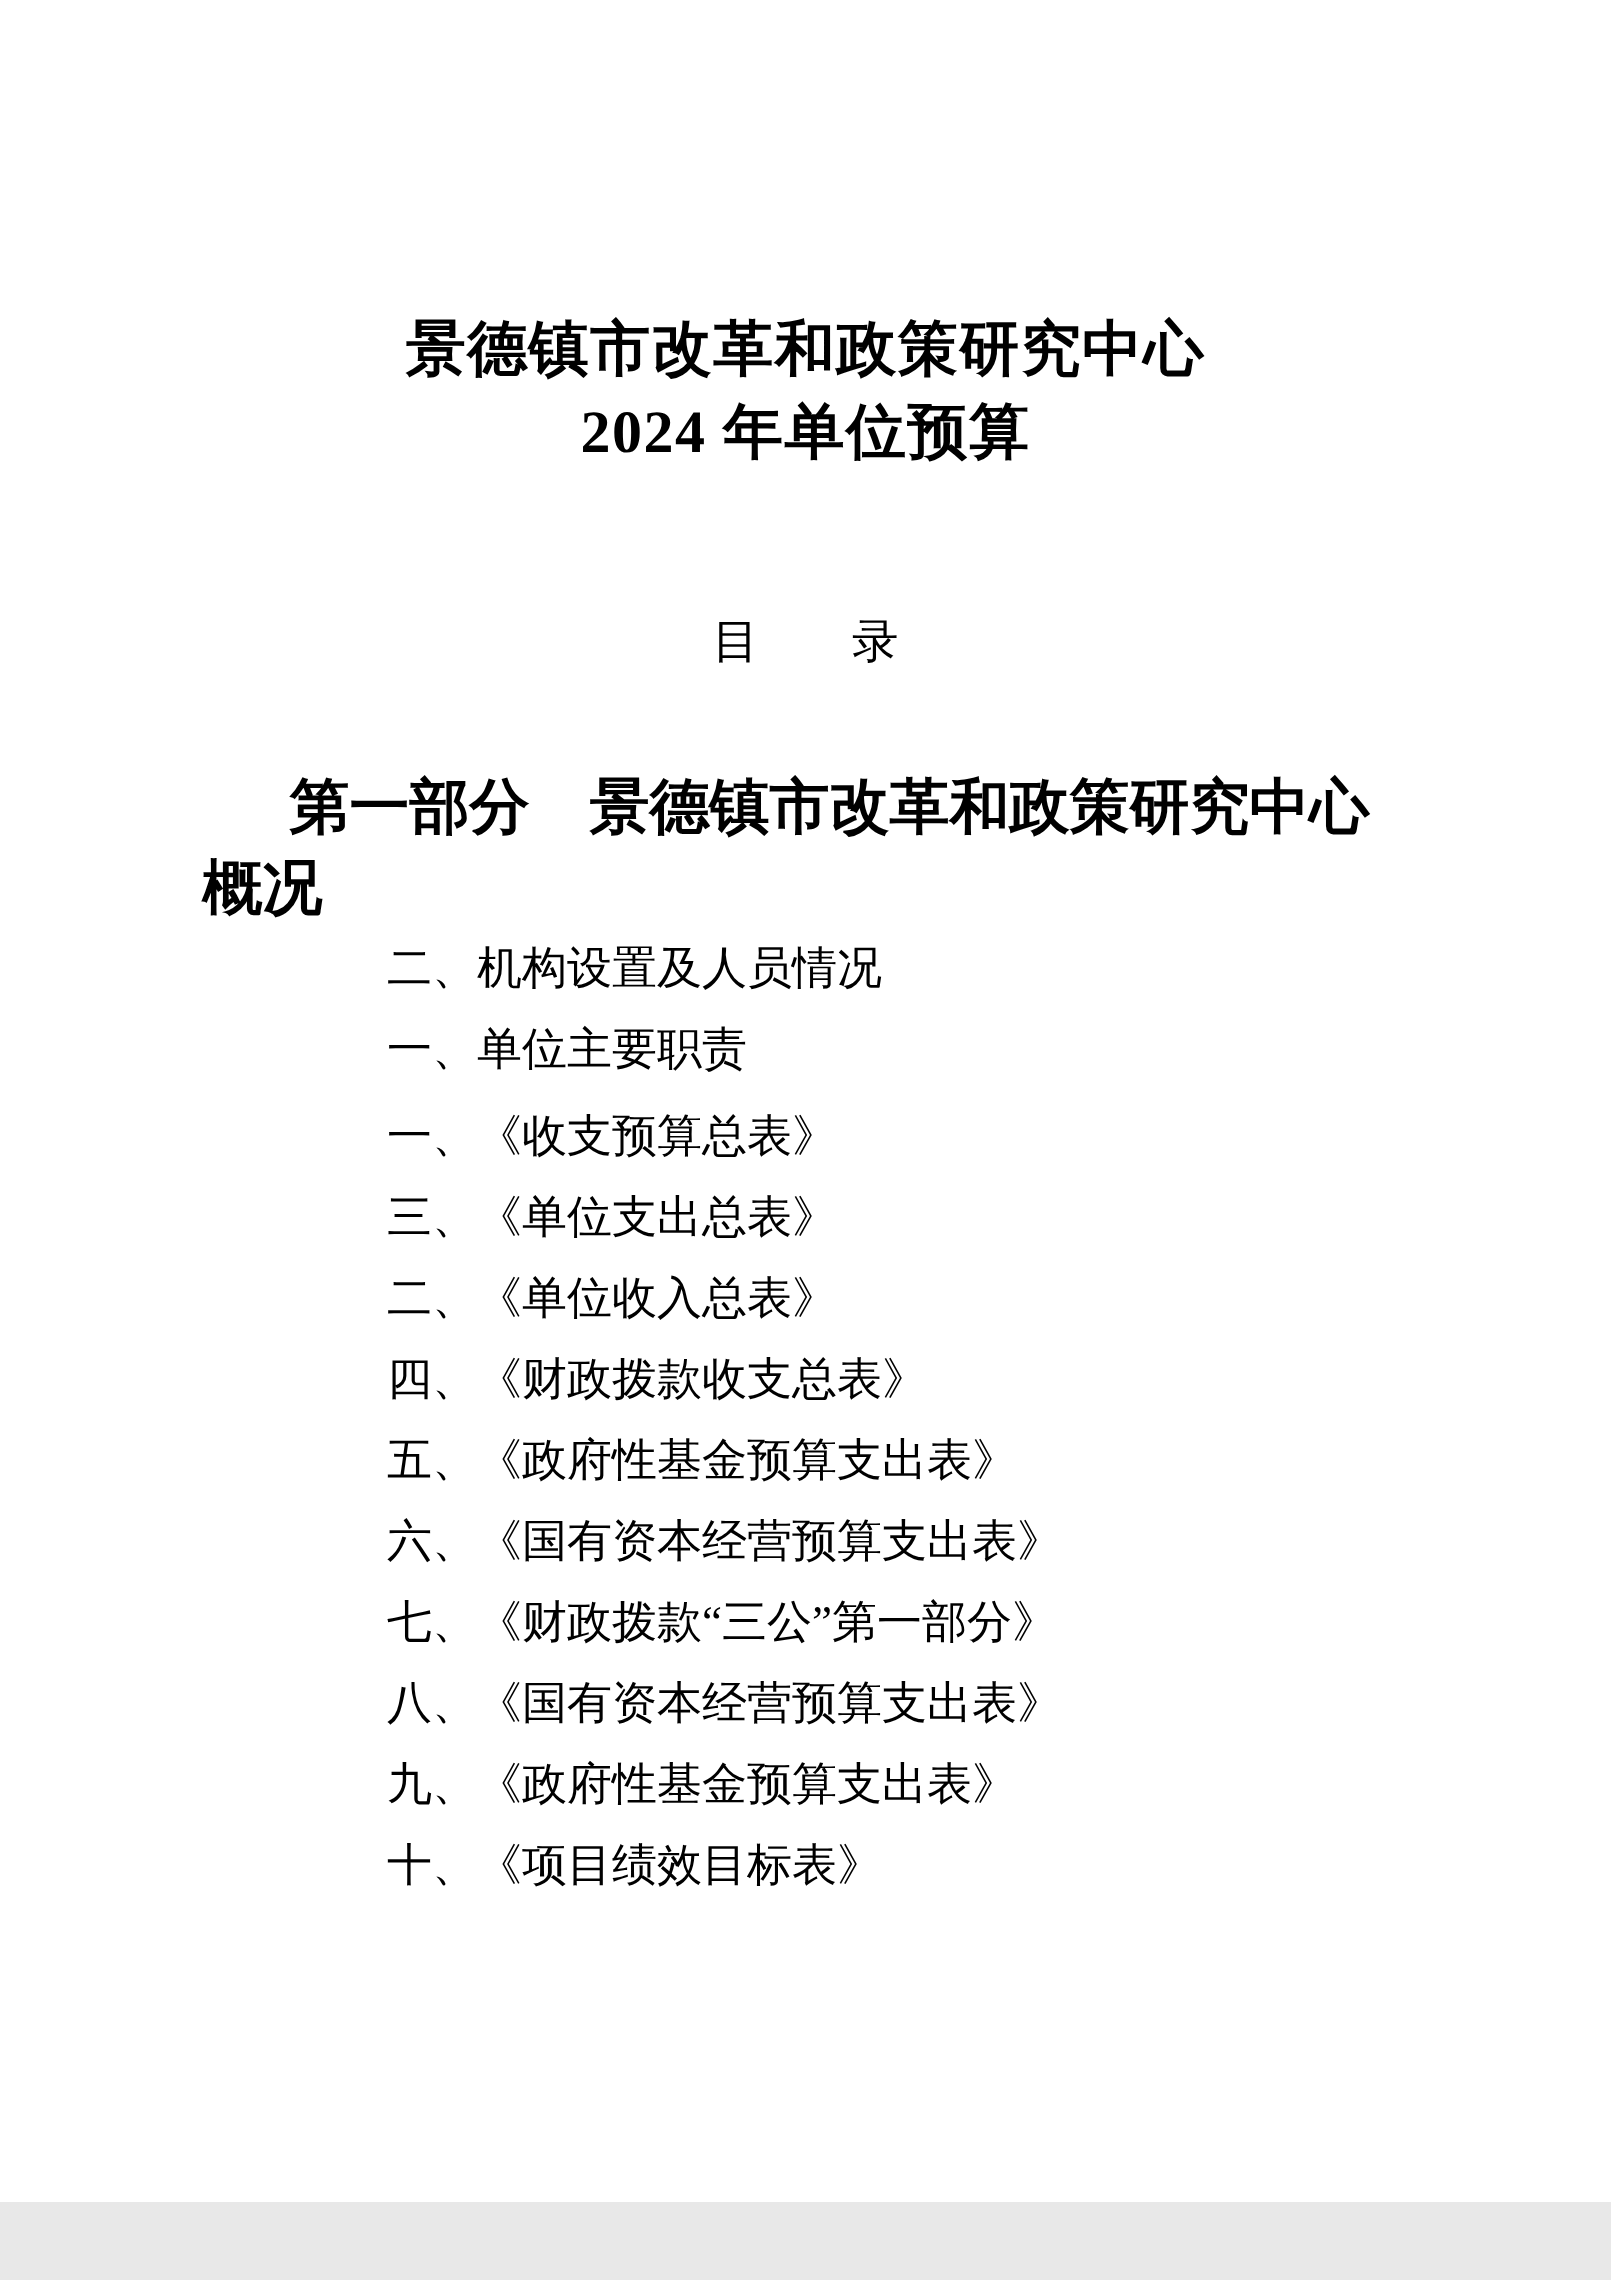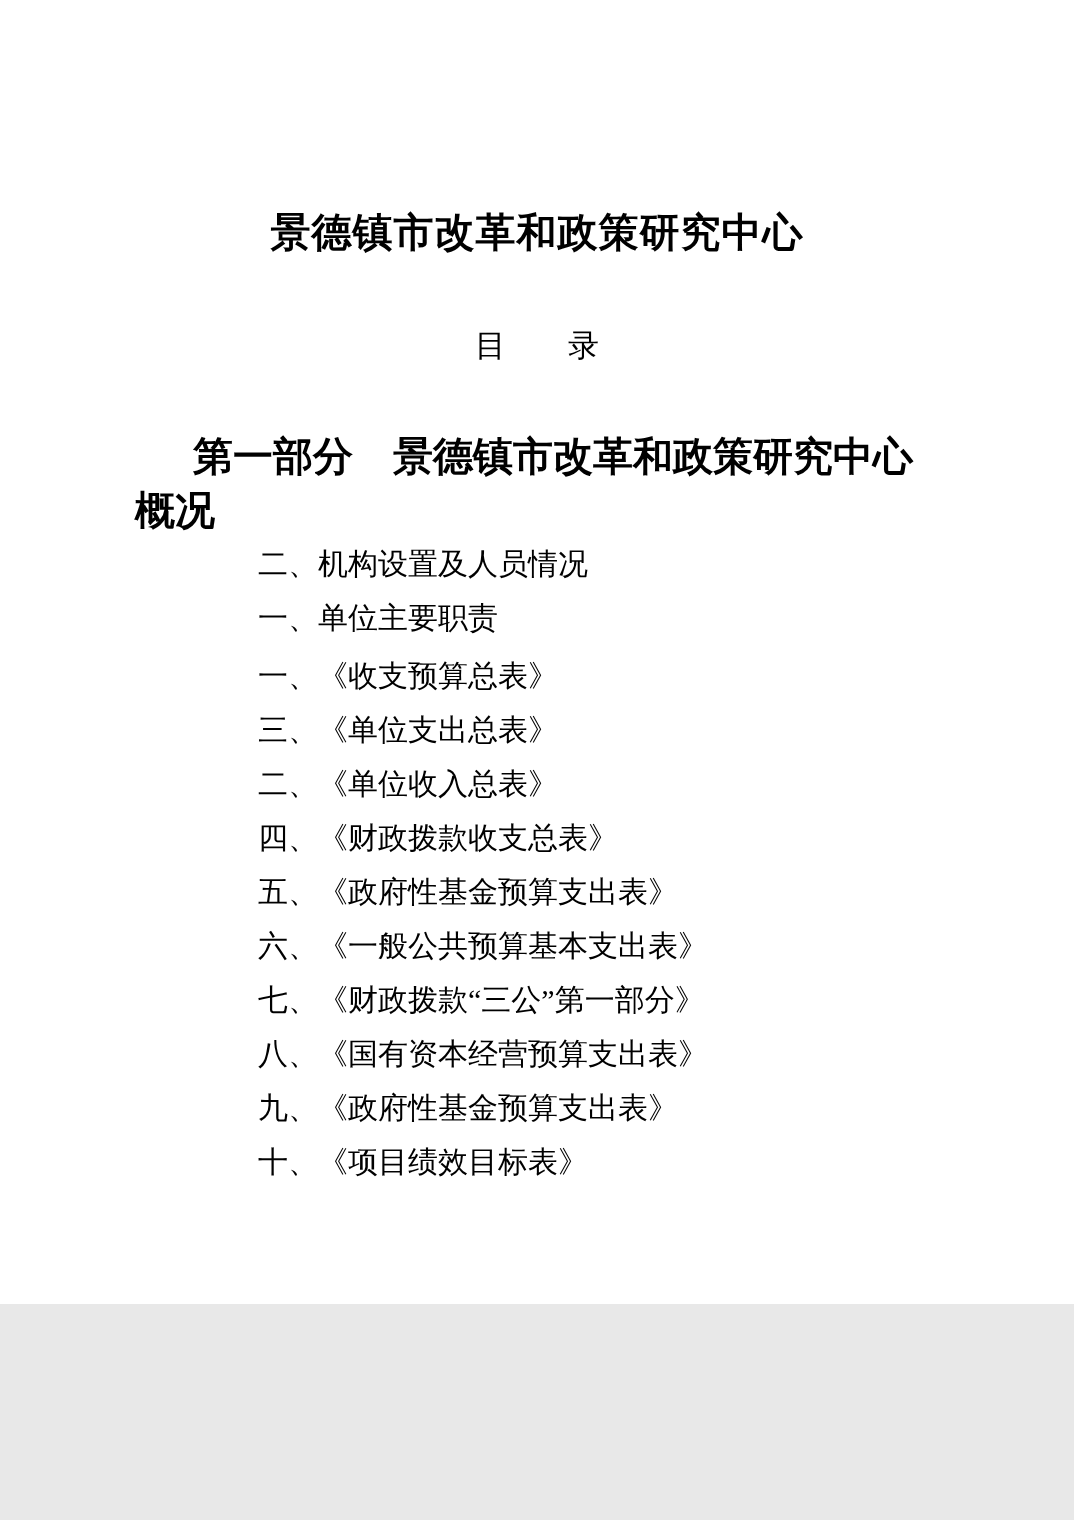--- a/index.html
+++ b/index.html
@@ -3,39 +3,39 @@
 <meta charset="utf-8">
 <style>
   html, body {
     margin: 0;
     padding: 0;
     background: #e8e8e8;
   }
   .page {
     position: relative;
     width: 1074px;
-    height: 1304px;
+    height: 1468px;
     margin: 0 auto;
     background: #ffffff;
     color: #000000;
     overflow: hidden;
   }
   .content {
     padding: 205px 135px 0 135px;
   }
   .doc-title {
     text-align: center;
     font-family: "Liberation Serif", "DejaVu Serif", serif;
     font-weight: bold;
     font-size: 40px;
     line-height: 55px;
     letter-spacing: 1px;
   }
   .toc-heading {
-    margin-top: 64px;
+    margin-top: 91px;
     text-align: center;
     font-family: "Liberation Sans", "DejaVu Sans", sans-serif;
     font-weight: normal;
     font-size: 31px;
     line-height: 44px;
   }
   .part-heading {
     font-family: "Liberation Sans", "DejaVu Sans", sans-serif;
     font-weight: bold;
     font-size: 40px;
@@ -62,39 +62,40 @@
   }
 </style>
 </head>
 <body>
 
 <div class="page">
   <div class="content">
 
     <div class="doc-title">
       <div>景德镇市改革和政策研究中心</div>
+      <div>2024 年单位预算</div>
     </div>
 
     <div class="toc-heading">目　　录</div>
 
     <div class="part-heading first">第一部分　景德镇市改革和政策研究中心概况</div>
 
     <ul class="toc-list">
       <li class="toc-item">二、机构设置及人员情况</li>
       <li class="toc-item">一、单位主要职责</li>
     </ul>
 
 
     <ul class="toc-list part2-list">
       <li class="toc-item">一、《收支预算总表》</li>
       <li class="toc-item">三、《单位支出总表》</li>
       <li class="toc-item">二、《单位收入总表》</li>
       <li class="toc-item">四、《财政拨款收支总表》</li>
       <li class="toc-item">五、《政府性基金预算支出表》</li>
-      <li class="toc-item">六、《一般公共预算基本支出表》</li>
+      <li class="toc-item">六、《国有资本经营预算支出表》</li>
       <li class="toc-item">七、《财政拨款“三公”第一部分》</li>
       <li class="toc-item">八、《国有资本经营预算支出表》</li>
       <li class="toc-item">九、《政府性基金预算支出表》</li>
       <li class="toc-item">十、《项目绩效目标表》</li>
     </ul>
 
   </div>
 </div>
 
 </body></html>

